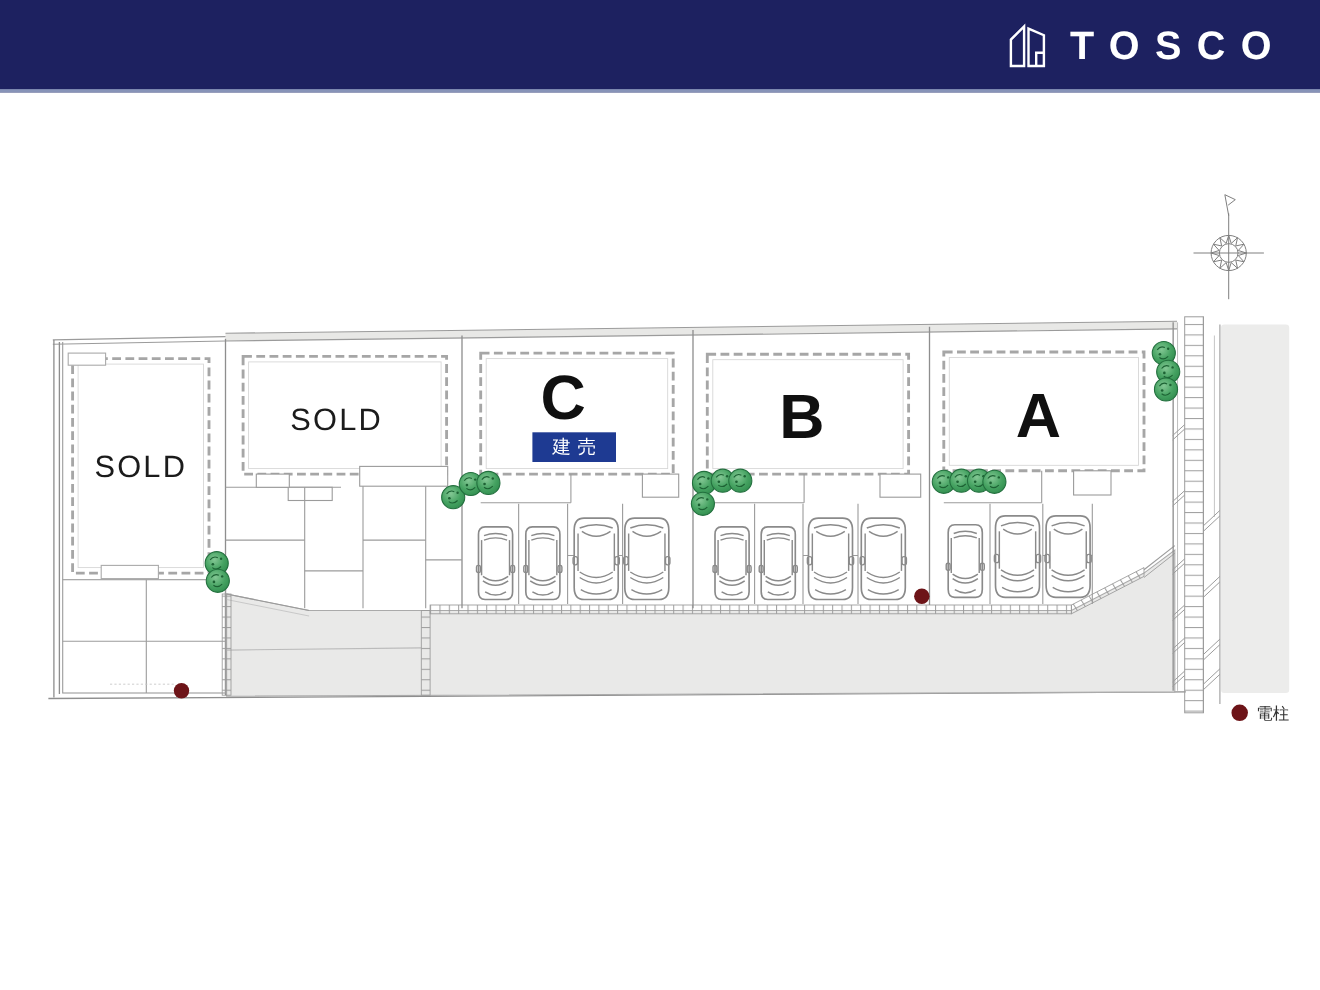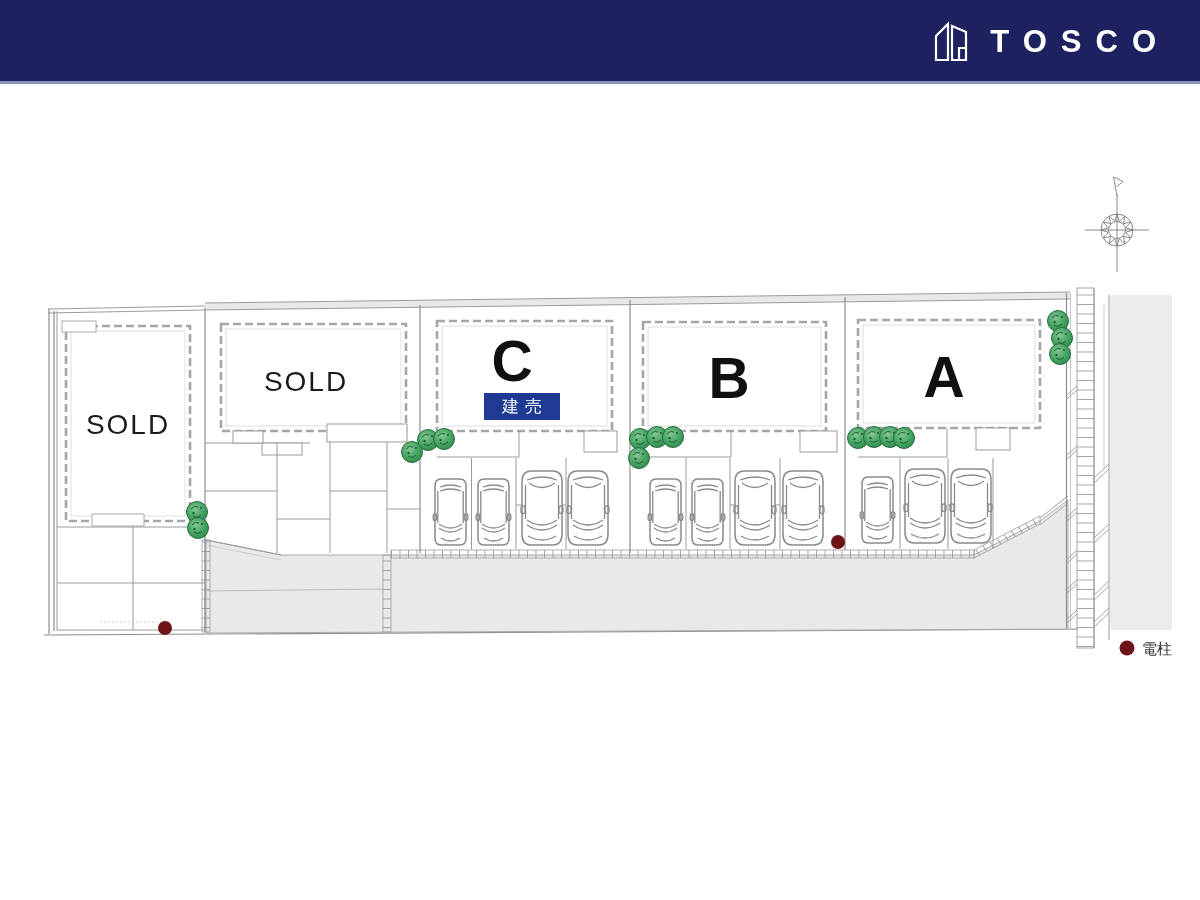--- a/index.html
+++ b/index.html
@@ -9,21 +9,21 @@
   }
   .header{
     position:absolute;left:0;top:0;width:1200px;height:84px;
     background:#1d2160;border-bottom:3px solid #8793b8;box-sizing:border-box;
   }
   .brand{
     position:absolute;right:30px;top:0;height:84px;
     display:flex;align-items:center;gap:16px;
   }
   .brand-text{
-    color:#ffffff;font-weight:700;font-size:31px;letter-spacing:14px;
+    color:#ffffff;font-weight:700;font-size:36px;letter-spacing:14px;
     font-family:"Liberation Sans","DejaVu Sans",sans-serif;line-height:84px;
   }
   .plan-wrap{position:absolute;left:0;top:84px;width:1200px;height:816px;}
   svg text{font-family:"Liberation Sans","DejaVu Sans",sans-serif;}
   .sold-label{font-size:28px;font-weight:500;fill:#1b1b1b;letter-spacing:2px;}
   .lot-letter{font-size:57px;font-weight:600;fill:#101010;}
   .badge-label{font-size:17px;fill:#ffffff;letter-spacing:6px;font-weight:500;}
   .legend-label{font-size:15px;fill:#333333;}
 </style>
 </head>

